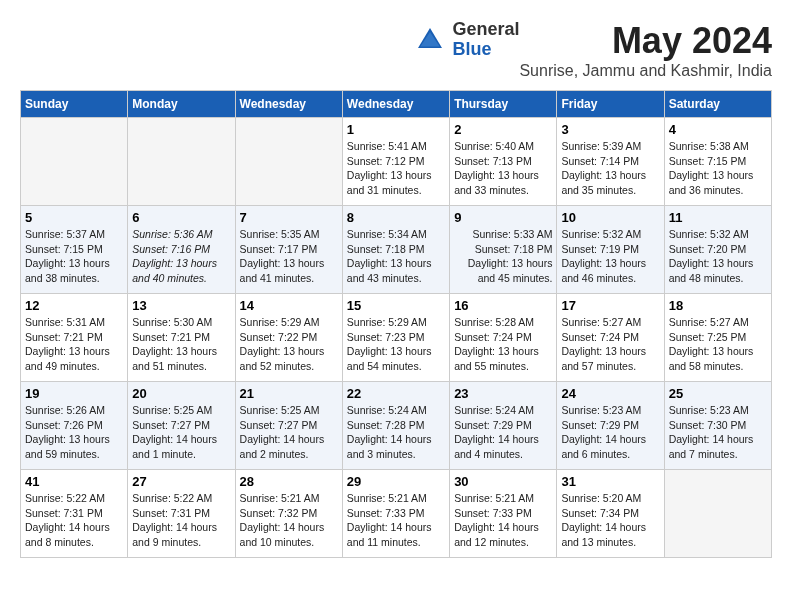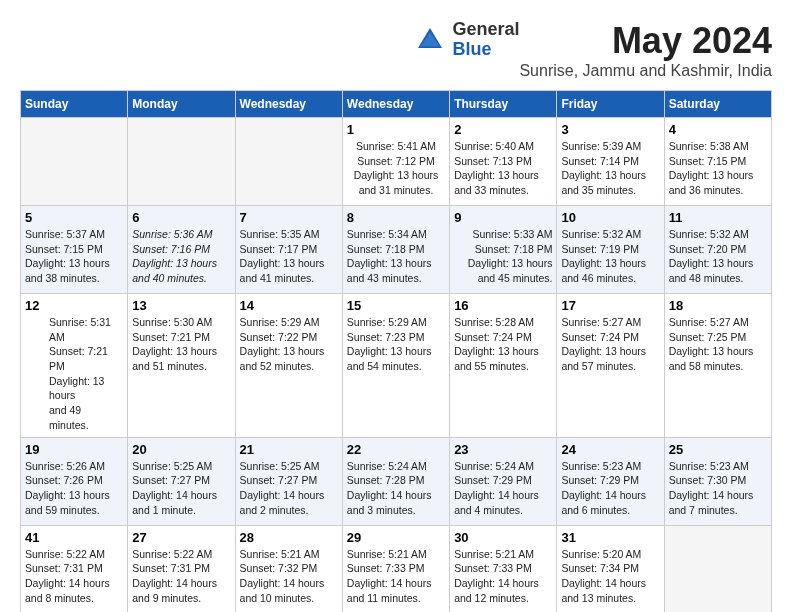--- a/index.html
+++ b/index.html
@@ -129,21 +129,21 @@
         <th>Saturday</th>
       </tr>
   </thead>
   <tbody>
   <tr>
         <td class="empty-cell"></td>
         <td class="empty-cell"></td>
         <td class="empty-cell"></td>
         <td>
           <span class="day-num">1</span>
-          <div class="day-info" style="white-space: pre-line; text-align: center;">Sunrise: 5:41 AM
+          <div class="day-info" style="white-space: pre-line;">Sunrise: 5:41 AM
 Sunset: 7:12 PM
 Daylight: 13 hours
 and 31 minutes.</div>
         </td>
         <td>
           <span class="day-num">2</span>
           <div class="day-info" style="white-space: pre-line;">Sunrise: 5:40 AM
 Sunset: 7:13 PM
 Daylight: 13 hours
 and 33 minutes.</div>
@@ -210,21 +210,21 @@
           <span class="day-num">11</span>
           <div class="day-info" style="white-space: pre-line;">Sunrise: 5:32 AM
 Sunset: 7:20 PM
 Daylight: 13 hours
 and 48 minutes.</div>
         </td>
       </tr>
       <tr>
         <td>
           <span class="day-num">12</span>
-          <div class="day-info" style="white-space: pre-line; margin-left: 24px;">Sunrise: 5:31 AM
+          <div class="day-info" style="white-space: pre-line;">Sunrise: 5:31 AM
 Sunset: 7:21 PM
 Daylight: 13 hours
 and 49 minutes.</div>
         </td>
         <td>
           <span class="day-num">13</span>
           <div class="day-info" style="white-space: pre-line;">Sunrise: 5:30 AM
 Sunset: 7:21 PM
 Daylight: 13 hours
 and 51 minutes.</div>

